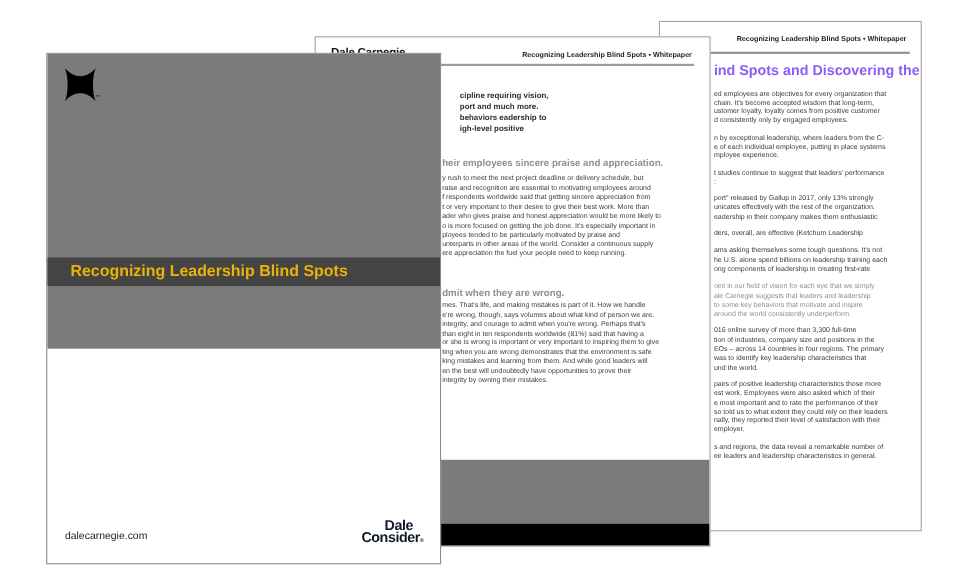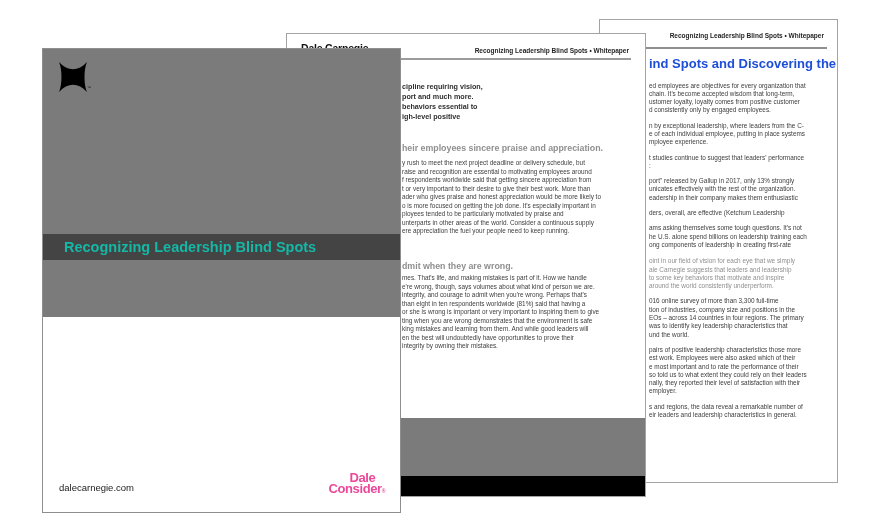--- a/index.html
+++ b/index.html
@@ -5,57 +5,57 @@
   html,body{margin:0;padding:0;background:#fff;}
   .canvas{position:relative;width:874px;height:528px;background:#ffffff;overflow:hidden;
           font-family:"Liberation Sans",sans-serif;}
   .page{position:absolute;background:#fff;border:1px solid #a3a3a3;box-sizing:border-box;overflow:hidden;}
 
   
   .page3{left:599px;top:19px;width:239px;height:464px;}
   .p3-header{position:absolute;top:12px;right:13px;font-size:6.5px;font-weight:700;color:#1f1f1f;white-space:nowrap;}
   .p3-rule{position:absolute;top:27px;left:8px;right:10px;height:2px;background:#8f8f8f;}
   .p3-content{position:absolute;left:49px;top:36px;right:12px;}
-  .p3-title{font-size:13px;line-height:15.5px;font-weight:700;color:#1d4ed8;margin-bottom:10px;}
+  .p3-title{font-size:13px;line-height:15.5px;font-weight:700;color:#8b5cf6;margin-bottom:10px;}
   .p3-title div{white-space:nowrap;}
   .para{font-size:6.4px;line-height:8.3px;color:#3d3d3d;margin:0 0 7px 0;}
   .para div{white-space:nowrap;}
   .para.gray{color:#8f8f8f;}
   .para.mt6{margin-top:6px;}
   .para.mt8{margin-top:8px;}
 
   
   .page2{left:286px;top:33px;width:360px;height:464px;}
   .p2-logo{position:absolute;left:14px;top:8px;font-size:10.5px;font-weight:800;color:#101010;letter-spacing:-0.2px;}
   .p2-header{position:absolute;top:13px;right:16px;font-size:6.5px;font-weight:700;color:#1f1f1f;white-space:nowrap;}
   .p2-rule{position:absolute;top:24px;left:12px;right:14px;height:2px;background:#9b9b9b;}
   .p2-intro{position:absolute;left:115px;top:48px;font-size:7.2px;line-height:10px;font-weight:700;color:#2e2e2e;}
-  .p2-intro div{white-space:nowrap;}
+  .p2-intro div{white-space:nowrap;margin-left:16px;}
   .p2-h{position:absolute;left:115px;font-size:8.8px;font-weight:700;color:#8f8f8f;white-space:nowrap;text-align:center;}
   .p2-h1{top:109px;}
   .p2-h2{top:227px;}
   .p2-para{position:absolute;left:115px;font-size:6.4px;line-height:8.5px;color:#404040;}
   .p2-para div{white-space:nowrap;}
   .p2-para1{top:125px;}
   .p2-para2{top:240px;}
   .p2-grayblock{position:absolute;left:0;right:0;top:384px;height:58px;background:#7b7b7b;}
   .p2-blackband{position:absolute;left:0;right:0;top:442px;height:21px;background:#000;}
 
   
   .page1{left:42px;top:48px;width:359px;height:465px;border:1px solid #8e8e8e;}
   .p1-gray{position:absolute;left:0;right:0;top:0;height:268px;background:#7b7b7b;}
   .p1-logo{position:absolute;left:15px;top:13px;width:30px;height:30px;}
   .p1-tm{position:absolute;left:44px;top:36px;font-size:4px;color:#101010;}
   .p1-band{position:absolute;left:0;right:0;top:185px;height:26px;background:#444444;}
-  .p1-title{position:absolute;left:21px;top:0;line-height:26px;font-size:14.5px;font-weight:700;color:#14b8a6;white-space:nowrap;}
+  .p1-title{position:absolute;left:21px;top:0;line-height:26px;font-size:14.5px;font-weight:700;color:#eab308;white-space:nowrap;}
   .p1-subtitle{position:absolute;left:22px;top:216px;font-size:11px;font-weight:700;color:#ececec;
                font-family:"Liberation Serif",serif;white-space:nowrap;}
   .p1-site{position:absolute;left:16px;top:433px;font-size:9.5px;font-weight:400;color:#1a1a1a;}
   .p1-brand{position:absolute;right:15px;top:424px;font-size:13px;line-height:10.5px;font-weight:800;
-            color:#ec4899;letter-spacing:-0.4px;text-align:left;}
+            color:#0f172a;letter-spacing:-0.4px;text-align:left;}
   .p1-brand .b1{padding-left:21px;}
   .p1-brand .reg{font-size:5px;vertical-align:baseline;}
 </style>
 </head>
 <body>
 
 <div class="canvas">
 
   <div class="page page3">
     <div class="p3-header">Recognizing Leadership Blind Spots • Whitepaper</div>
@@ -120,21 +120,21 @@
     </div>
   </div>
 
   <div class="page page2">
     <div class="p2-logo">Dale Carnegie</div>
     <div class="p2-header">Recognizing Leadership Blind Spots • Whitepaper</div>
     <div class="p2-rule"></div>
     <div class="p2-intro">
         <div>cipline requiring vision,</div>
         <div>port and much more.</div>
-        <div>behaviors essential to</div>
+        <div>behaviors eadership to</div>
         <div>igh-level positive</div>
       </div>
     <div class="p2-h p2-h1">heir employees sincere praise and appreciation.</div>
     <div class="p2-para p2-para1">
         <div>y rush to meet the next project deadline or delivery schedule, but</div>
         <div>raise and recognition are essential to motivating employees around</div>
         <div>f respondents worldwide said that getting sincere appreciation from</div>
         <div>t or very important to their desire to give their best work. More than</div>
         <div>ader who gives praise and honest appreciation would be more likely to</div>
         <div>o is more focused on getting the job done. It's especially important in</div>

